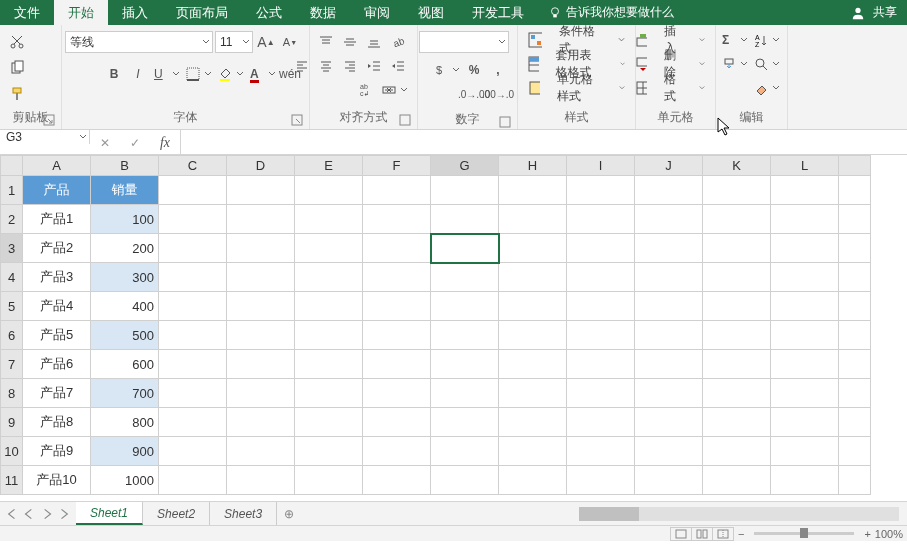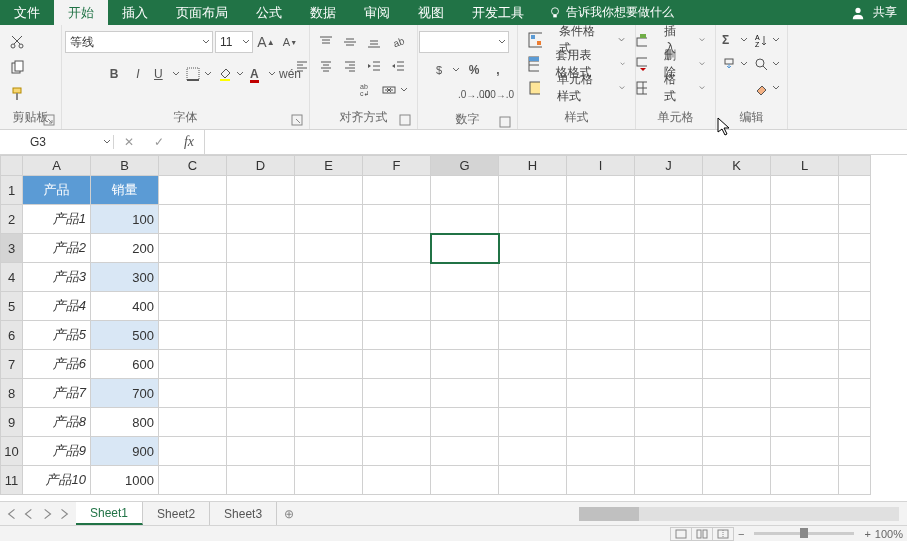--- a/index.html
+++ b/index.html
@@ -33,47 +33,47 @@
   
   .sbtn { width: 22px; height: 22px; display: flex; align-items: center; justify-content: center; cursor: pointer; color: #555; }
   .sbtn.dd-split { width: 30px; justify-content: flex-start; padding-left: 3px; position: relative; }
   .sbtn.dd-split .dd { right: 1px; }
   
   .num-select { width: 90px; height: 22px; border: 1px solid #ccc; background: #fff; padding: 0 18px 0 4px; position: relative; display: flex; align-items: center; }
   
   .ribbon-item { display: flex; align-items: center; gap: 17px; padding: 2px 4px; cursor: pointer; height: 22px; color: #444; }
   
   
-  .fbar { height: 25px; display: flex; align-items: center; border-bottom: 1px solid #d4d4d4; background: #fff; padding-left: 24px; }
+  .fbar { height: 25px; display: flex; align-items: flex-start; border-bottom: 1px solid #d4d4d4; background: #fff; }
   .namebox { width: 90px; border-right: 1px solid #d4d4d4; padding: 0 18px 0 6px; position: relative; display: flex; align-items: center; font-size: 12px; }
   .fbtns { display: flex; align-items: center; border-right: 1px solid #d4d4d4; }
   .fbtns .fb { width: 30px; height: 25px; display: flex; align-items: center; justify-content: center; color: #999; }
   .fbtns .fb.fx { color: #555; font-style: italic; font-family: serif; font-size: 14px; }
   .finput { flex: 1; padding: 0 6px; display: flex; align-items: center; }
   
   
   .gridwrap { position: relative; height: 346px; overflow: hidden; background: #fff; }
   table.sheet { border-collapse: collapse; table-layout: fixed; }
   .sheet th, .sheet td { border: 1px solid #d0d0d0; font-size: 13px; font-weight: normal; }
   .sheet thead th { background: #e6e6e6; height: 20px; text-align: center; color: #333; }
   .sheet .corner { width: 22px; background: #e6e6e6; }
   .sheet .rowhdr { background: #e6e6e6; width: 22px; text-align: center; color: #333; }
   .sheet tbody td { height: 29px; padding: 0 4px; }
   .sheet .hdr-cell { background: #5b9bd5; color: #fff; text-align: center; }
-  .sheet .prod { text-align: right; font-style: italic; }
+  .sheet .prod { text-align: center; }
   .sheet .val { text-align: right; }
   .sheet .sel { background: #d9e7f5; }
   .sheet thead th.active, .sheet .rowhdr.active { background: #d4d4d4; }
   .sheet tbody td.cursor { border: 2px solid #217346; }
   
   
   .sheetbar { height: 24px; background: #f3f3f3; border-top: 1px solid #d4d4d4; display: flex; align-items: stretch; }
   .navbtns { display: flex; align-items: center; padding: 0 4px; gap: 4px; }
   .navbtns .nb { width: 14px; height: 14px; color: #888; }
-  .stab { padding: 0 14px; background: #f3f3f3; border-right: 1px solid #ccc; display: flex; align-items: center; font-size: 12px; cursor: pointer; color: #555; }
+  .stab { padding: 0 14px; background: #f3f3f3; border-right: 1px solid #ccc; display: flex; align-items: center; font-size: 12px; cursor: pointer; color: #555; font-style: italic; }
   .stab.active { background: #fff; border-bottom: 2px solid #217346; color: #217346; }
   .addsheet { width: 24px; display: flex; align-items: center; justify-content: center; color: #888; }
   .hscroll-track { flex: 1; display: flex; align-items: center; padding: 0 8px; }
   .hscroll { height: 14px; background: #e0e0e0; width: 320px; margin-left: auto; position: relative; }
   .hscroll .thumb { position: absolute; left: 0; top: 0; height: 100%; width: 60px; background: #c0c0c0; }
   
   
   .status { height: 16px; background: #f3f3f3; border-top: 1px solid #d4d4d4; display: flex; align-items: center; font-size: 11px; color: #666; padding-right: 4px; }
   .status .spacer { flex: 1; }
   .status .vbtn-s { width: 22px; height: 14px; display: flex; align-items: center; justify-content: center; border: 1px solid #ccc; margin-left: -1px; }

